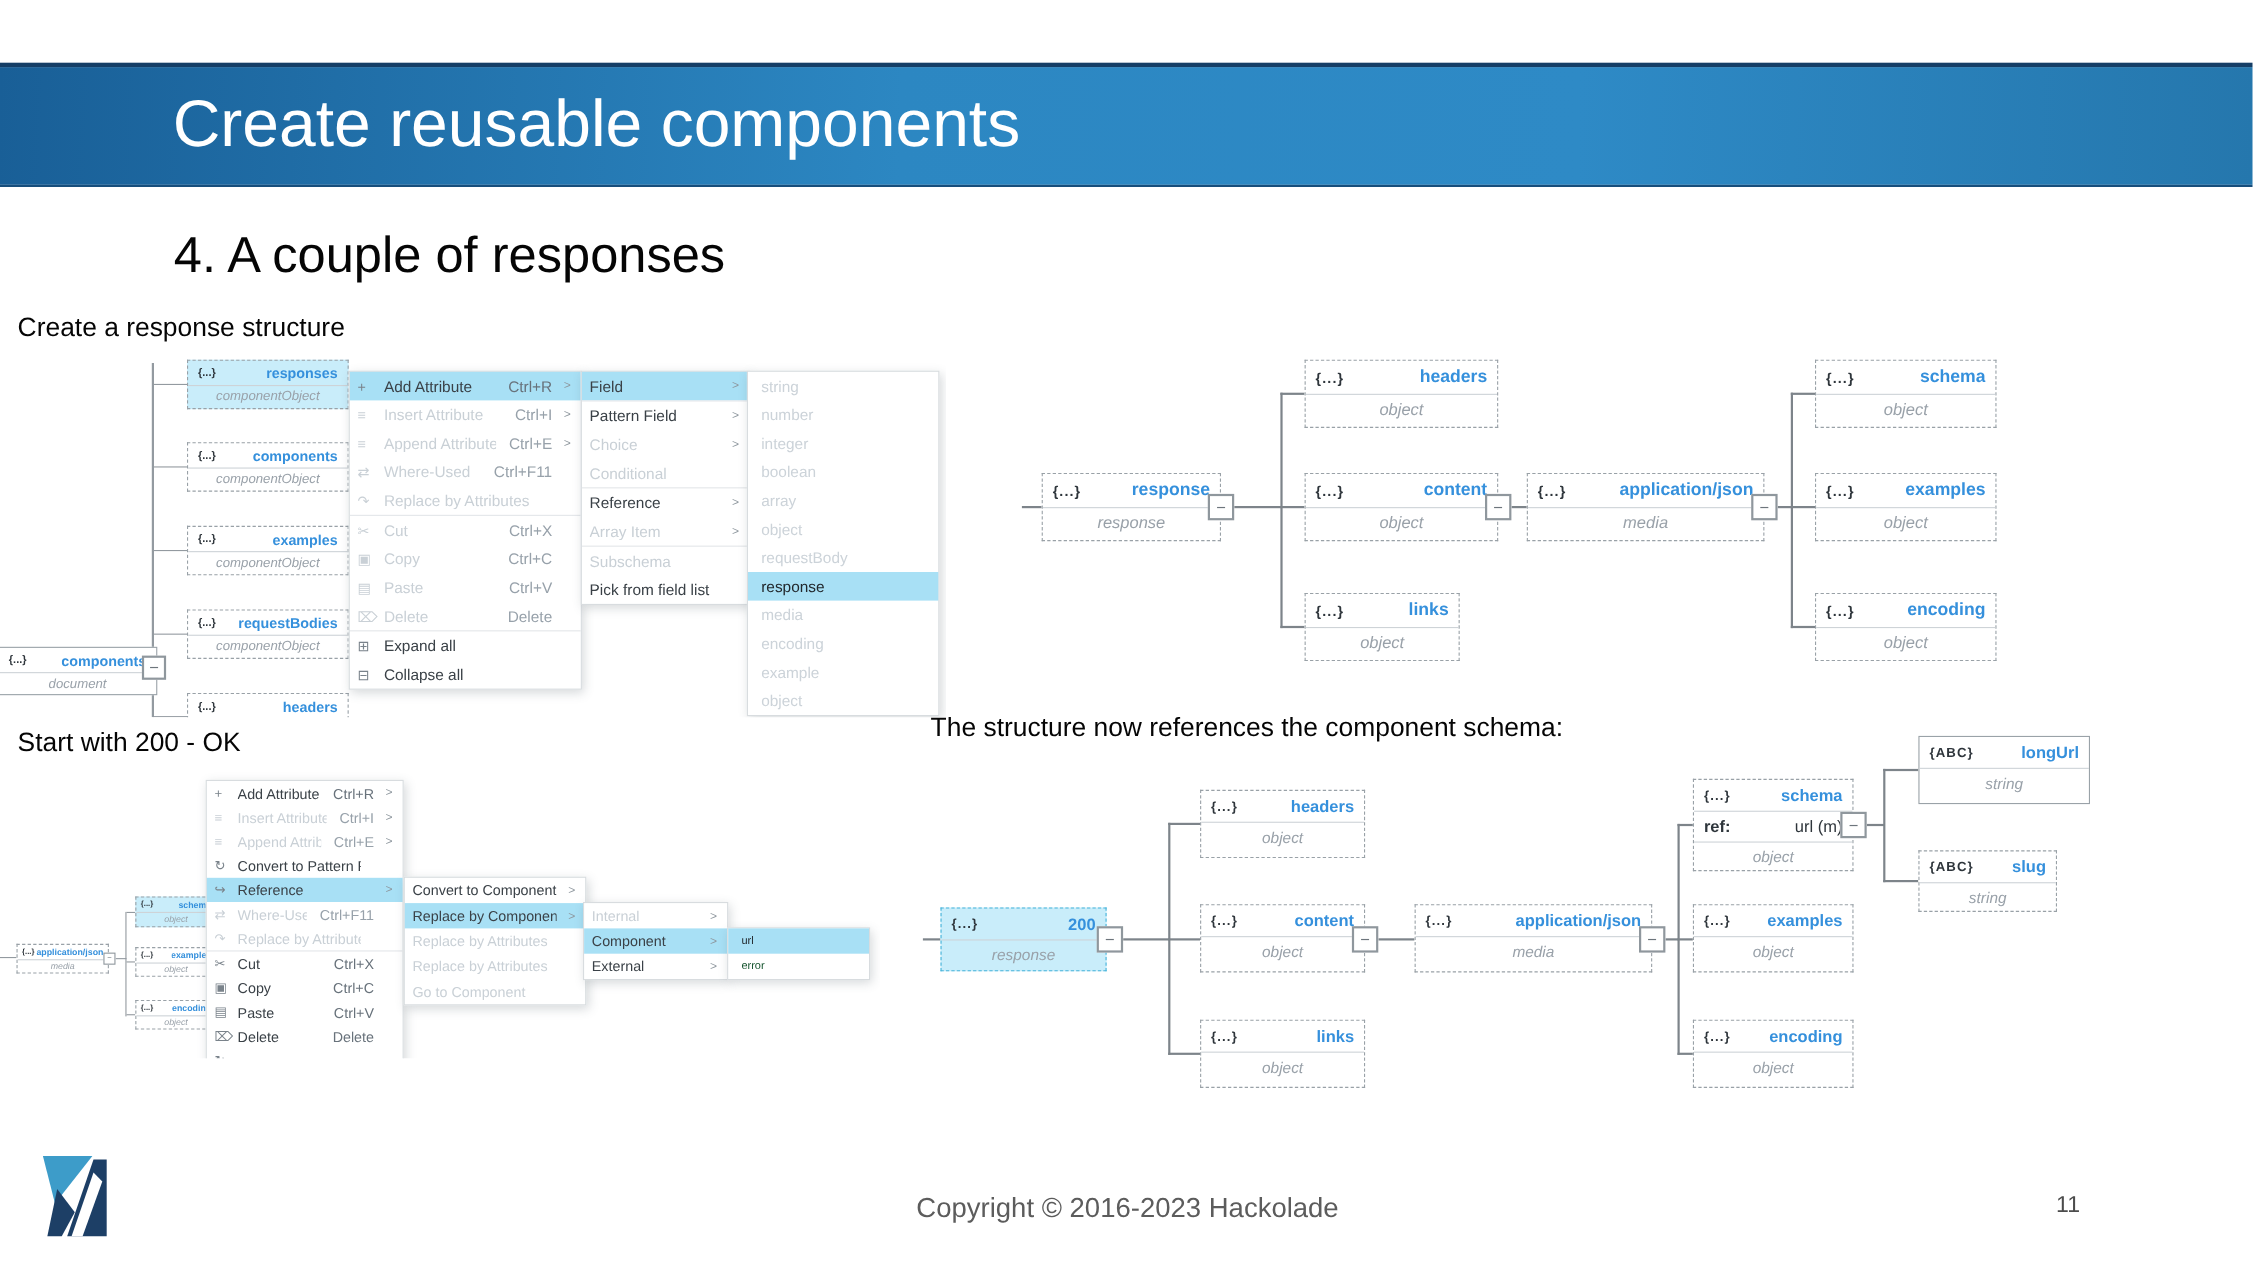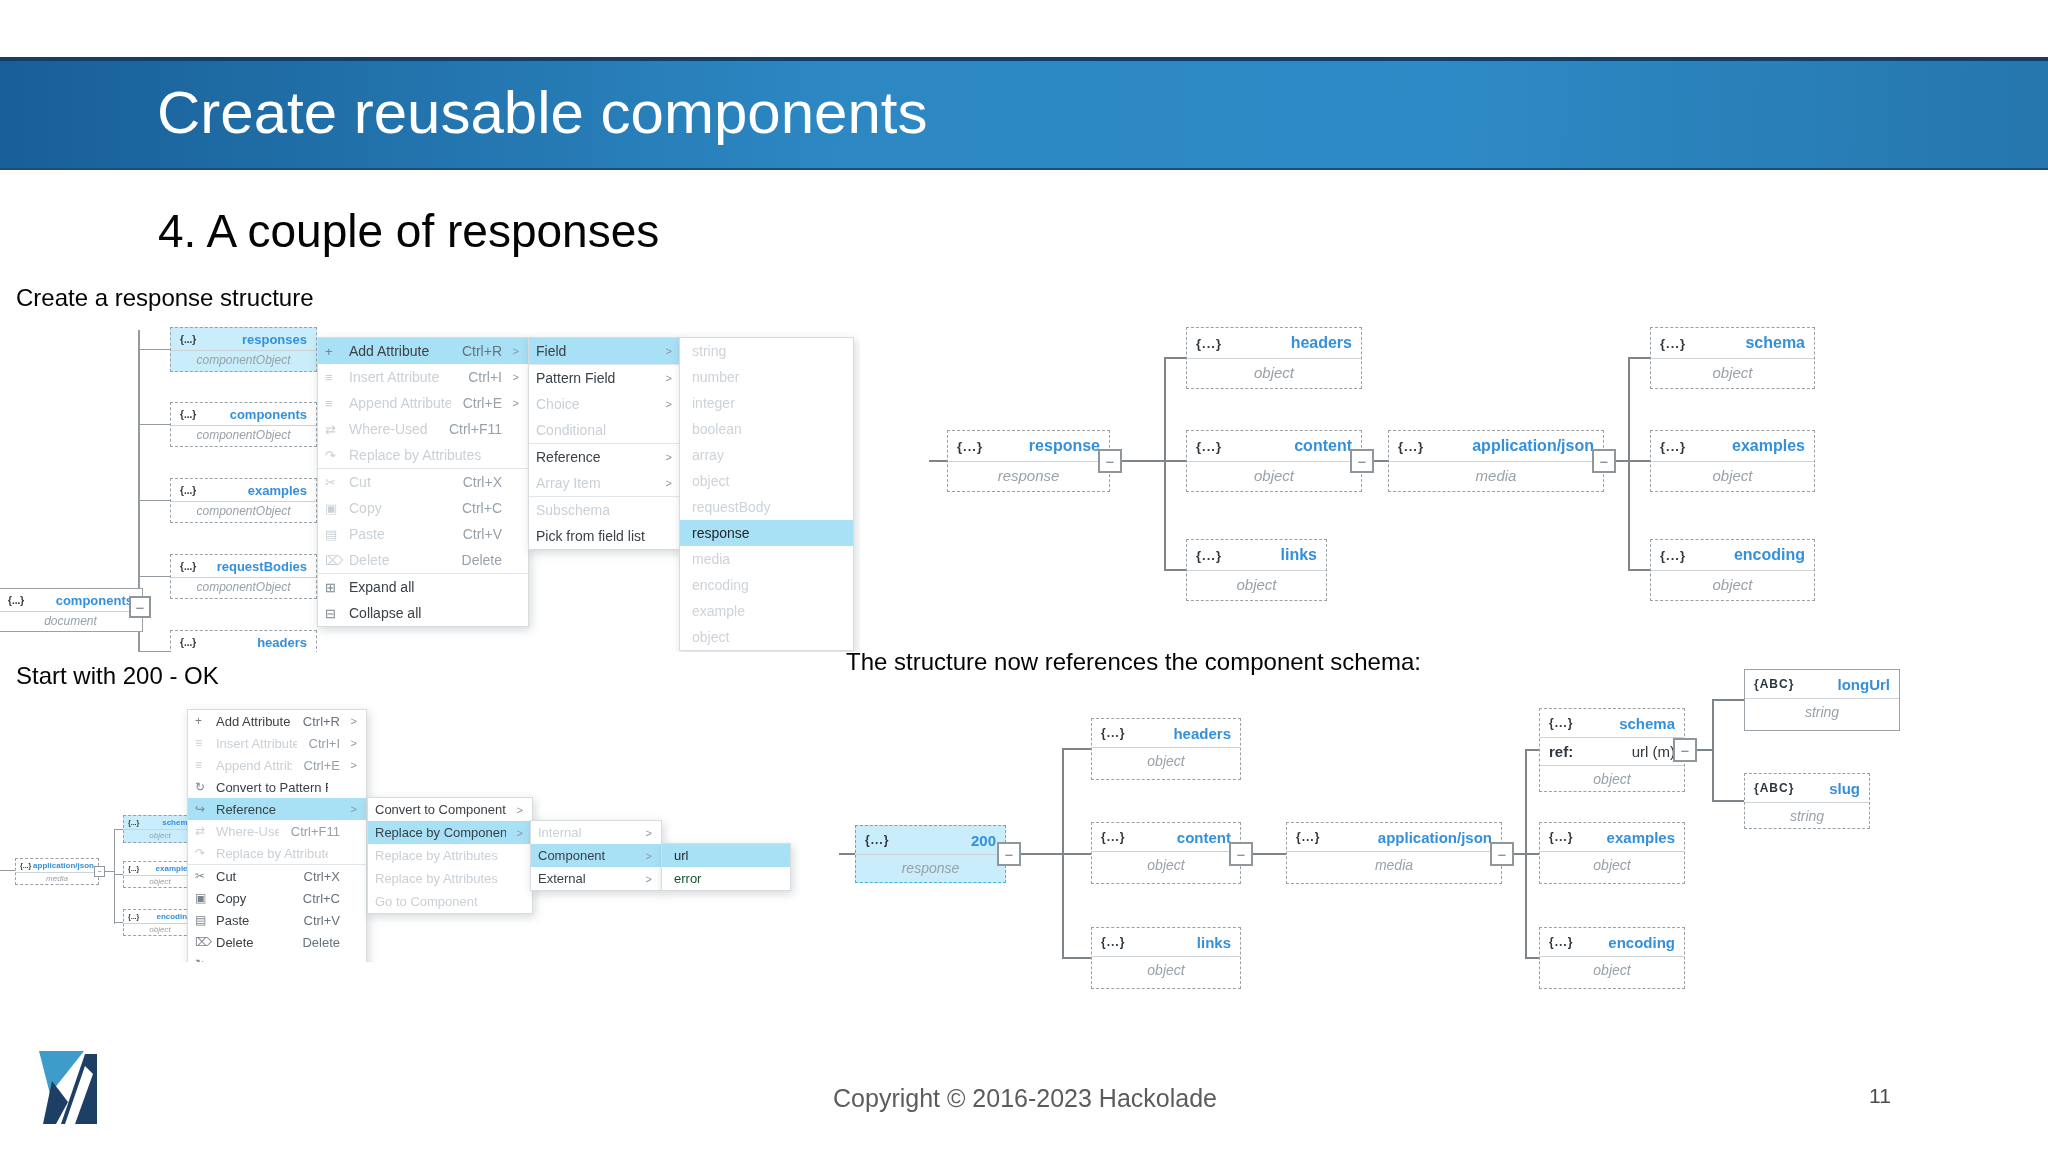--- a/index.html
+++ b/index.html
@@ -33,21 +33,21 @@
   .ml{flex:1 1 auto;overflow:hidden}
   .ms{color:#68727b;margin-left:12px}
   .ma{flex:none;width:11px;margin-left:6px;color:#8d969d;font-size:11px;text-align:right}
   .mrow.dis .ml,.mrow.dis .mi{color:#c9d0d6}
   .mrow.dis .ms{color:#97a1aa}
   .mrow.hl{background:#a8e0f5}
   .msep{height:1px;background:#e3e6e9}
   .lrow{display:flex;align-items:center;height:26px;padding:0 12px;font-size:14px;color:#14532d;white-space:nowrap}
   .lrow.dis{color:#ccd3d9}
   .lrow.hl{background:#a8e0f5;color:#22282d}
-  .m3 .lrow{height:23px;font-size:13px}
+  .m3 .lrow{height:23px;font-size:10px}
 
   
   .node{position:absolute;background:#fff;border:1px dashed #99a1a7;box-sizing:border-box;z-index:2}
   .node .nh{display:flex;align-items:center;justify-content:space-between;padding:0 9px;border-bottom:1px solid #ced3d7;box-sizing:border-box}
   .node .nb{font-weight:700;color:#2e353b;flex:none}
   .node .nl{color:#3590dc;font-weight:700;overflow:hidden}
   .node .nt{font-style:italic;color:#99a1a9;text-align:center;overflow:hidden}
   .node.sel{background:#c9edfa}
   .node.sel2{background:#c9edfa;border-color:#47b3d9}
   .node.solid{border-style:solid;border-color:#9aa2a8}

